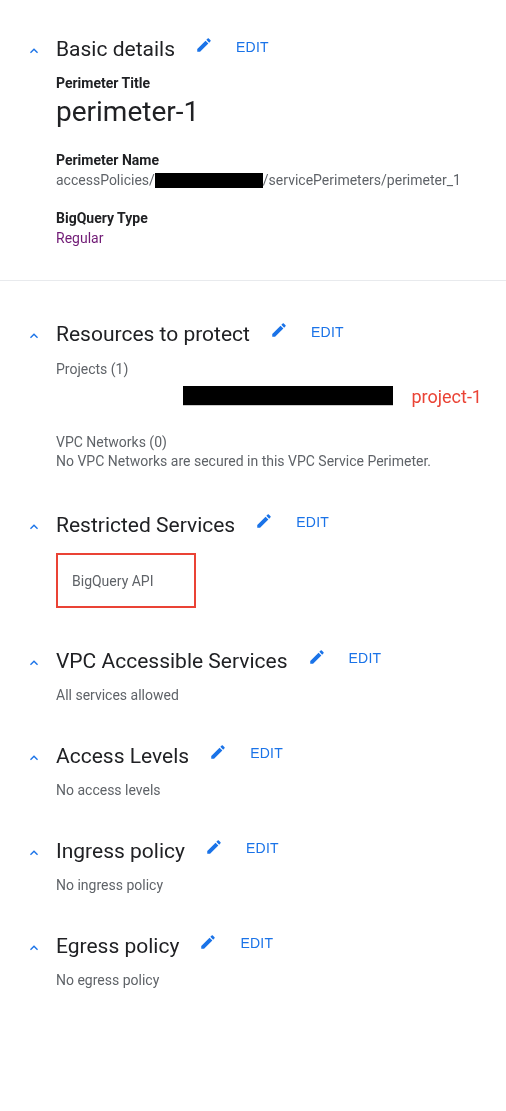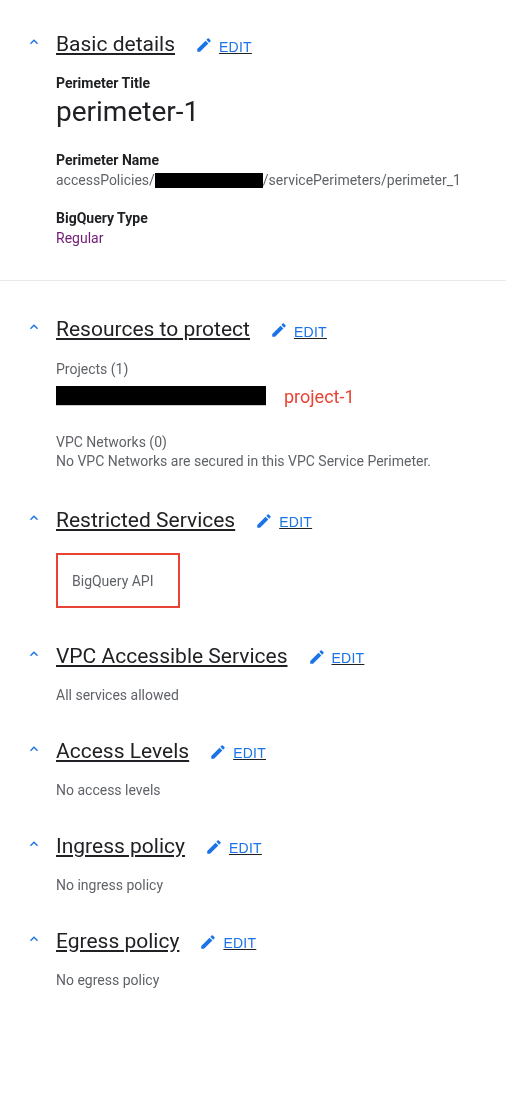--- a/index.html
+++ b/index.html
@@ -8,24 +8,23 @@
       color: #202124;
       background: #fff;
       width: 506px;
       padding: 20px 0;
     }
     .section {
       padding: 12px 24px 24px 24px;
     }
     .section-header {
       display: flex;
-      align-items: flex-start;
+      align-items: flex-end;
       gap: 12px;
       margin-bottom: 14px;
-      text-decoration: underline;
     }
     .chevron {
       width: 20px;
       height: 20px;
       display: flex;
       align-items: center;
       justify-content: center;
       cursor: pointer;
       color: #1a73e8;
     }
@@ -35,21 +34,21 @@
       fill: #1a73e8;
     }
     .section-title {
       font-size: 21px;
       font-weight: 400;
       color: #202124;
     }
     .edit-btn {
       display: flex;
       align-items: center;
-      gap: 6px;
+      gap: 23px;
       background: none;
       border: none;
       cursor: pointer;
       color: #1a73e8;
       font-size: 14px;
       font-weight: 500;
       letter-spacing: 0.25px;
       padding: 4px 8px;
     }
     .edit-btn svg {
@@ -80,20 +79,21 @@
       height: 1px;
       background: #e8eaed;
       margin: 10px 0 24px 0;
     }
     .projects-row {
       display: flex;
       align-items: center;
       gap: 18px;
       margin-top: 6px;
       margin-bottom: 26px;
+      justify-content: flex-end;
     }
     .redacted-box {
       background: #000;
       height: 20px;
       width: 210px;
       border-bottom: 1px solid #ccc;
     }
     .redacted-inline {
       display: inline-block;
       background: #000;
@@ -108,21 +108,21 @@
     }
     .vpc-text {
       font-size: 14px;
       color: #5f6368;
       line-height: 1.4;
     }
     .highlight-box {
       border: 2px solid #ea4335;
       padding: 16px 14px;
       margin-top: 16px;
-      width: 124px;
+      width: 140px;
     }
     .highlight-box span {
       font-size: 14px;
       color: #5f6368;
     }
     .body-text {
       font-size: 14px;
       color: #5f6368;
       padding-left: 32px;
     }

